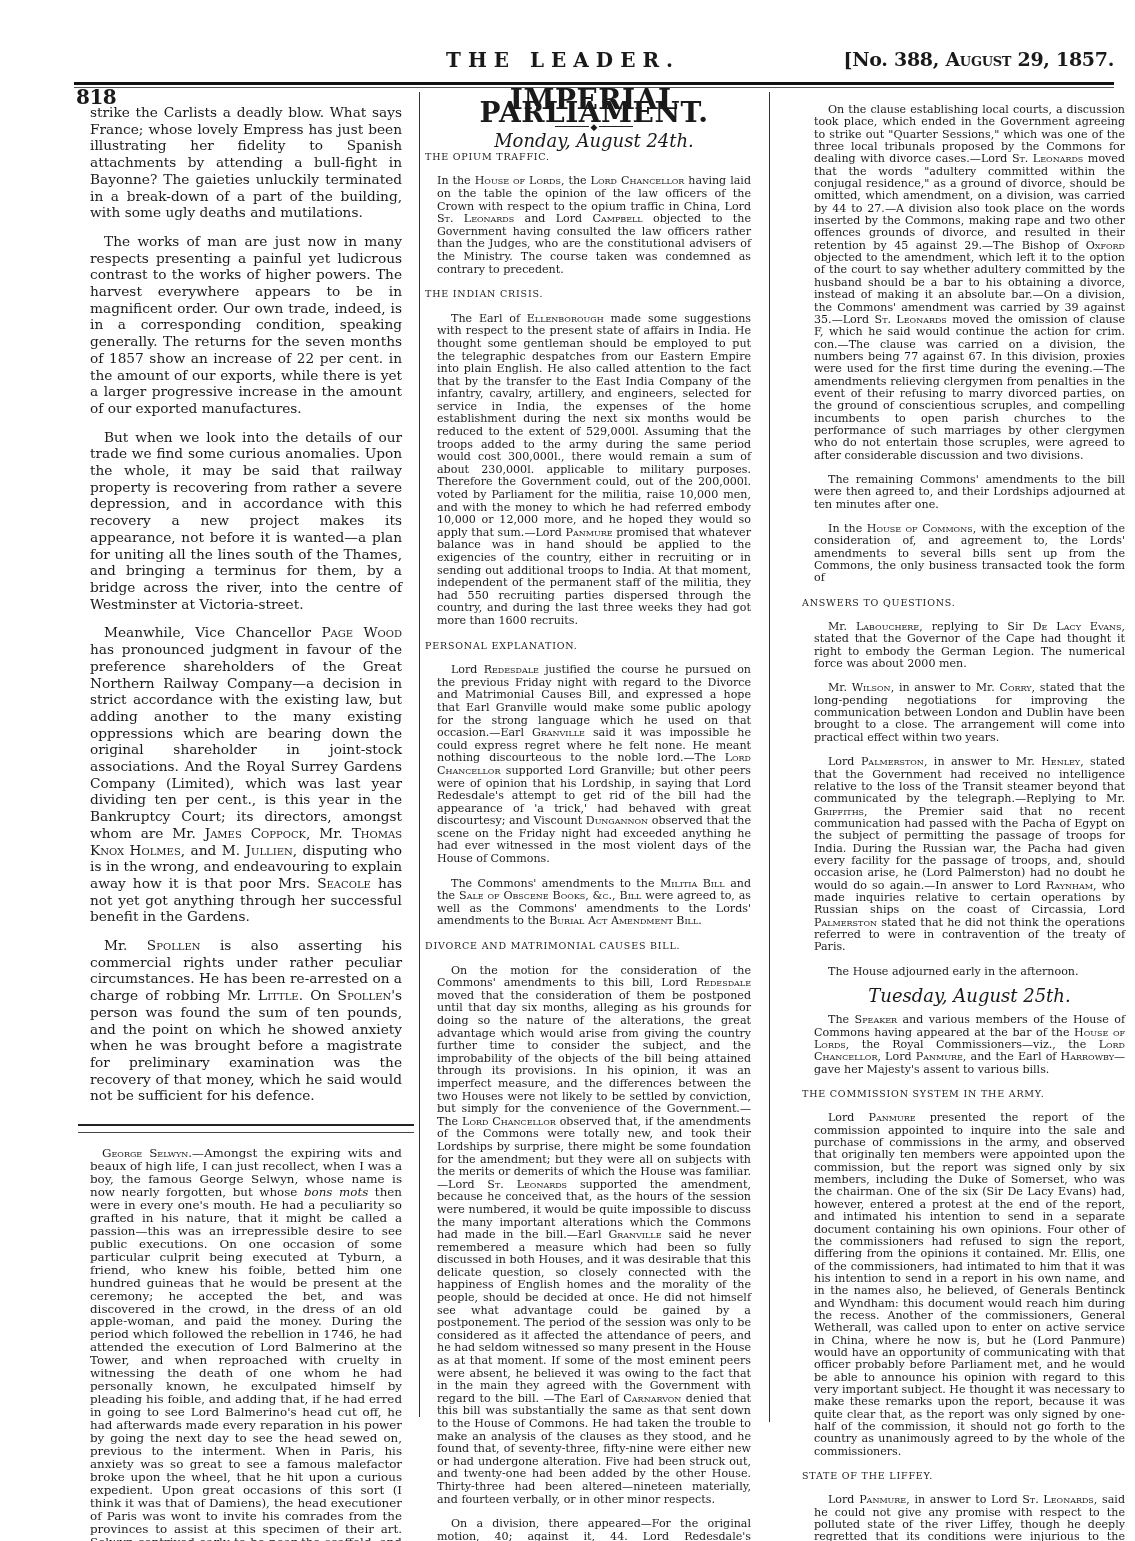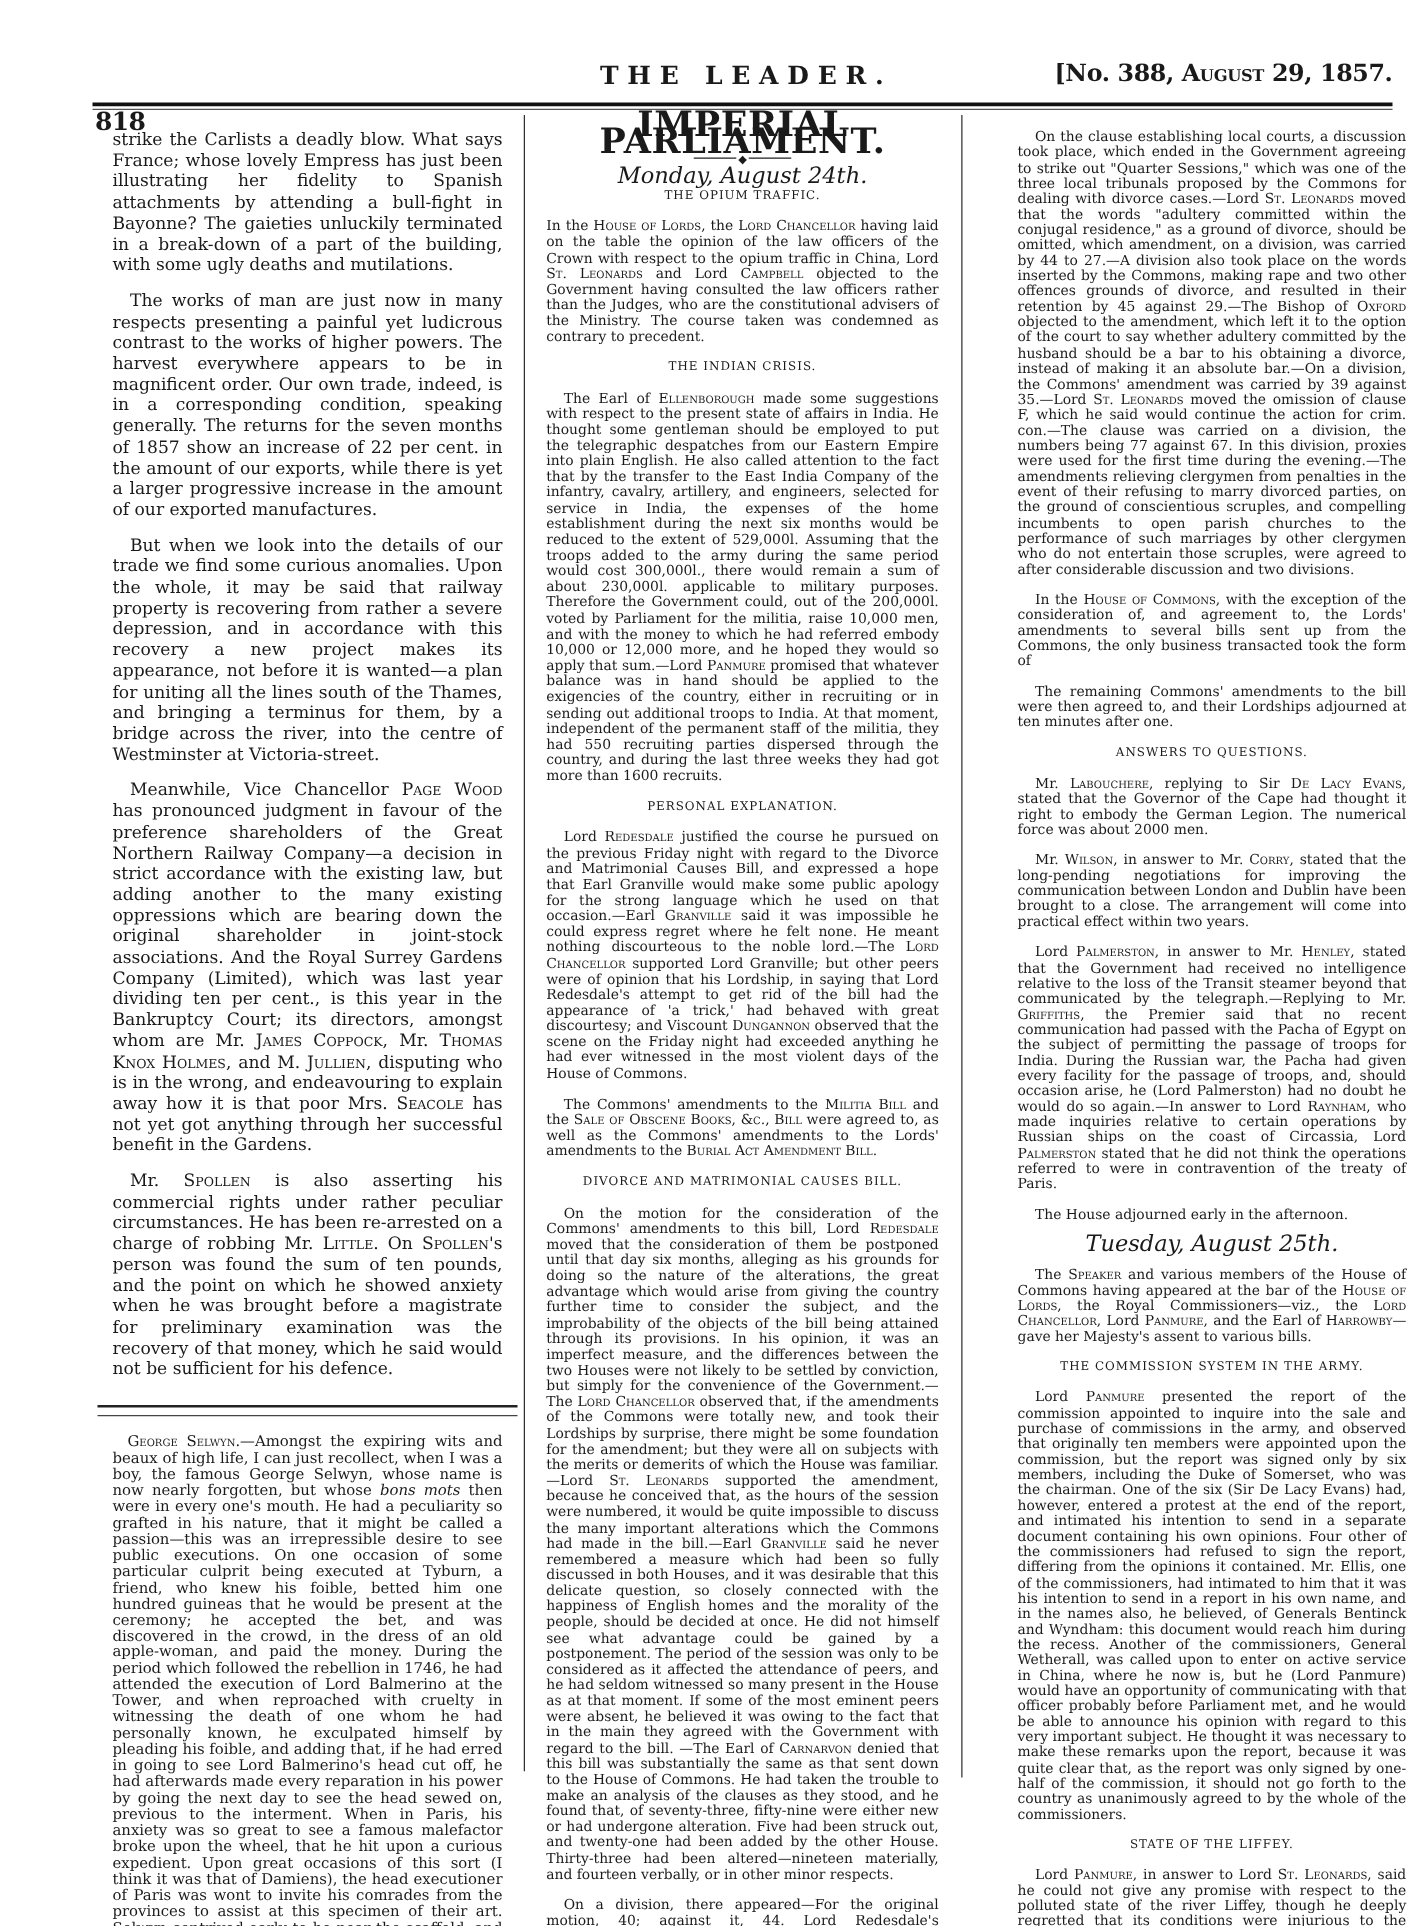--- a/index.html
+++ b/index.html
@@ -5,21 +5,21 @@
   html, body { margin: 0; padding: 0; }
   body {
     width: 1135px; height: 1541px; background: #ffffff; color: #1a1a1a;
     font-family: "DejaVu Serif", "Liberation Serif", serif;
     position: relative; overflow: hidden;
   }
   .masthead {
     position: absolute; left: 74px; top: 44px; width: 1050px; height: 30px;
   }
   .masthead .page-num { position: absolute; left: 2px; top: 4px; font-size: 20px; font-weight: bold; letter-spacing: -0.5px; margin-top: 37px; }
-  .masthead .title { position: absolute; left: 406px; top: 4px; font-size: 20px; letter-spacing: 7px; font-weight: bold; }
+  .masthead .title { position: absolute; left: 372px; top: 4px; font-size: 20px; letter-spacing: 7px; font-weight: bold; }
   .masthead .issue { position: absolute; right: 10px; top: 4px; font-size: 19px; font-weight: bold; letter-spacing: -0.3px; margin-left: 34px; }
   .masthead .issue .sc { font-variant: small-caps; }
   .rule-thick {
     position: absolute; left: 74px; top: 82px; width: 1040px; height: 3px; background: #111;
   }
   .rule-thin {
     position: absolute; left: 74px; top: 87px; width: 1040px; height: 1px; background: #555;
   }
   .col {
     position: absolute; top: 92px; font-size: 12.2px; line-height: 16.4px; text-align: justify;
@@ -30,21 +30,21 @@
   .col-right { left: 802px; width: 335px; font-size: 11.1px; line-height: 12.35px; }
   .divider { position: absolute; top: 92px; width: 1px; background: #333; }
   p { margin: 12px; text-indent: 14px; }
   .noindent { text-indent: 0; }
   .sc { font-variant: small-caps; }
   .headline { text-align: center; font-size: 28px; font-weight: bold; letter-spacing: 0.5px; margin: 2px 0 2px; text-indent: 0; }
   .ornament { text-align: center; height: 10px; position: relative; margin-bottom: 2px; }
   .ornament::before { content: ""; position: absolute; left: 130px; right: 130px; top: 5px; height: 1px; background: #222; }
   .ornament span { position: relative; background: #fff; font-size: 9px; padding: 0 2px; }
   .dateline { text-align: center; font-style: italic; font-size: 18px; margin: 4px 0 3px; text-indent: 0; }
-  .subhead { text-align: center; font-size: 9.5px; letter-spacing: 0.8px; margin: 0 0 1px; text-indent: 0; text-transform: uppercase; }
+  .subhead { font-size: 9.5px; letter-spacing: 0.8px; margin: 0 0 1px; text-indent: 0; text-transform: uppercase; }
   .sep { height: 6px; border-top: 2px solid #222; border-bottom: 1px solid #444; margin: 20px 0 14px; }
   .small { font-size: 11.9px; line-height: 12.95px; }
   .small p { text-indent: 12px; }
   em { font-style: italic; }
 </style>
 </head>
 <body>
 
 <div class="masthead">
   <span class="page-num">818</span>
@@ -86,22 +86,22 @@
   <p><span>Lord </span><span class="sc">Redesdale</span><span> justified the course he pursued on the previous Friday night with regard to the Divorce and Matrimonial Causes Bill, and expressed a hope that Earl Granville would make some public apology for the strong language which he used on that occasion.—Earl </span><span class="sc">Granville</span><span> said it was impossible he could express regret where he felt none. He meant nothing discourteous to the noble lord.—The </span><span class="sc">Lord Chancellor</span><span> supported Lord Granville; but other peers were of opinion that his Lordship, in saying that Lord Redesdale's attempt to get rid of the bill had the appearance of 'a trick,' had behaved with great discourtesy; and Viscount </span><span class="sc">Dungannon</span><span> observed that the scene on the Friday night had exceeded anything he had ever witnessed in the most violent days of the House of Commons.</span></p>
   <p><span>The Commons' amendments to the </span><span class="sc">Militia Bill</span><span> and the </span><span class="sc">Sale of Obscene Books, &amp;c., Bill</span><span> were agreed to, as well as the Commons' amendments to the Lords' amendments to the </span><span class="sc">Burial Act Amendment Bill</span><span>.</span></p>
 
   <div class="subhead">Divorce and Matrimonial Causes Bill.</div>
   <p><span>On the motion for the consideration of the Commons' amendments to this bill, Lord </span><span class="sc">Redesdale</span><span> moved that the consideration of them be postponed until that day six months, alleging as his grounds for doing so the nature of the alterations, the great advantage which would arise from giving the country further time to consider the subject, and the improbability of the objects of the bill being attained through its provisions. In his opinion, it was an imperfect measure, and the differences between the two Houses were not likely to be settled by conviction, but simply for the convenience of the Government.—The </span><span class="sc">Lord Chancellor</span><span> observed that, if the amendments of the Commons were totally new, and took their Lordships by surprise, there might be some foundation for the amendment; but they were all on subjects with the merits or demerits of which the House was familiar.—Lord </span><span class="sc">St. Leonards</span><span> supported the amendment, because he conceived that, as the hours of the session were numbered, it would be quite impossible to discuss the many important alterations which the Commons had made in the bill.—Earl </span><span class="sc">Granville</span><span> said he never remembered a measure which had been so fully discussed in both Houses, and it was desirable that this delicate question, so closely connected with the happiness of English homes and the morality of the people, should be decided at once. He did not himself see what advantage could be gained by a postponement. The period of the session was only to be considered as it affected the attendance of peers, and he had seldom witnessed so many present in the House as at that moment. If some of the most eminent peers were absent, he believed it was owing to the fact that in the main they agreed with the Government with regard to the bill. —The Earl of </span><span class="sc">Carnarvon</span><span> denied that this bill was substantially the same as that sent down to the House of Commons. He had taken the trouble to make an analysis of the clauses as they stood, and he found that, of seventy-three, fifty-nine were either new or had undergone alteration. Five had been struck out, and twenty-one had been added by the other House. Thirty-three had been altered—nineteen materially, and fourteen verbally, or in other minor respects.</span></p>
   <p>On a division, there appeared—For the original motion, 40; against it, 44. Lord Redesdale's amendment was consequently lost. The House then proceeded to the consideration of the Commons' amendments.</p>
 </div>
 
 <div class="col col-right">
   <p><span>On the clause establishing local courts, a discussion took place, which ended in the Government agreeing to strike out "Quarter Sessions," which was one of the three local tribunals proposed by the Commons for dealing with divorce cases.—Lord </span><span class="sc">St. Leonards</span><span> moved that the words "adultery committed within the conjugal residence," as a ground of divorce, should be omitted, which amendment, on a division, was carried by 44 to 27.—A division also took place on the words inserted by the Commons, making rape and two other offences grounds of divorce, and resulted in their retention by 45 against 29.—The Bishop of </span><span class="sc">Oxford</span><span> objected to the amendment, which left it to the option of the court to say whether adultery committed by the husband should be a bar to his obtaining a divorce, instead of making it an absolute bar.—On a division, the Commons' amendment was carried by 39 against 35.—Lord </span><span class="sc">St. Leonards</span><span> moved the omission of clause F, which he said would continue the action for crim. con.—The clause was carried on a division, the numbers being 77 against 67. In this division, proxies were used for the first time during the evening.—The amendments relieving clergymen from penalties in the event of their refusing to marry divorced parties, on the ground of conscientious scruples, and compelling incumbents to open parish churches to the performance of such marriages by other clergymen who do not entertain those scruples, were agreed to after considerable discussion and two divisions.</span></p>
+  <p>The remaining Commons' amendments to the bill were then agreed to, and their Lordships adjourned at ten minutes after one.</p>
   <p><span>In the </span><span class="sc">House of Commons</span><span>, with the exception of the consideration of, and agreement to, the Lords' amendments to several bills sent up from the Commons, the only business transacted took the form of</span></p>
-  <p>The remaining Commons' amendments to the bill were then agreed to, and their Lordships adjourned at ten minutes after one.</p>
 
   <div class="subhead">Answers to Questions.</div>
   <p><span>Mr. </span><span class="sc">Labouchere</span><span>, replying to Sir </span><span class="sc">De Lacy Evans</span><span>, stated that the Governor of the Cape had thought it right to embody the German Legion. The numerical force was about 2000 men.</span></p>
   <p><span>Mr. </span><span class="sc">Wilson</span><span>, in answer to Mr. </span><span class="sc">Corry</span><span>, stated that the long-pending negotiations for improving the communication between London and Dublin have been brought to a close. The arrangement will come into practical effect within two years.</span></p>
   <p><span>Lord </span><span class="sc">Palmerston</span><span>, in answer to Mr. </span><span class="sc">Henley</span><span>, stated that the Government had received no intelligence relative to the loss of the Transit steamer beyond that communicated by the telegraph.—Replying to Mr. </span><span class="sc">Griffiths</span><span>, the Premier said that no recent communication had passed with the Pacha of Egypt on the subject of permitting the passage of troops for India. During the Russian war, the Pacha had given every facility for the passage of troops, and, should occasion arise, he (Lord Palmerston) had no doubt he would do so again.—In answer to Lord </span><span class="sc">Raynham</span><span>, who made inquiries relative to certain operations by Russian ships on the coast of Circassia, Lord </span><span class="sc">Palmerston</span><span> stated that he did not think the operations referred to were in contravention of the treaty of Paris.</span></p>
   <p>The House adjourned early in the afternoon.</p>
 
   <div class="dateline">Tuesday, August 25th.</div>
   <p><span>The </span><span class="sc">Speaker</span><span> and various members of the House of Commons having appeared at the bar of the </span><span class="sc">House of Lords</span><span>, the Royal Commissioners—viz., the </span><span class="sc">Lord Chancellor</span><span>, Lord </span><span class="sc">Panmure</span><span>, and the Earl of </span><span class="sc">Harrowby</span><span>—gave her Majesty's assent to various bills.</span></p>
 

